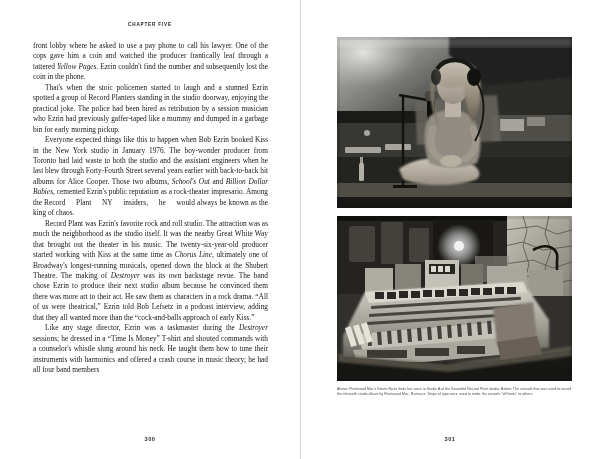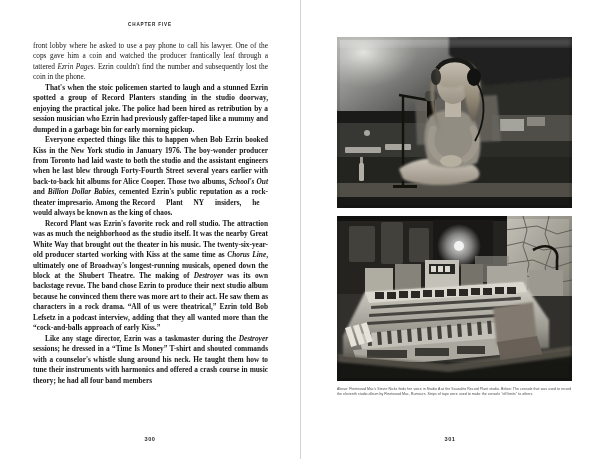--- a/index.html
+++ b/index.html
@@ -67,21 +67,20 @@
     margin: 0;
     font-size: 7.35px;
     line-height: 10.45px;
     text-align: justify;
     text-justify: inter-word;
     color: #161616;
     hyphens: none;
   }
   .body-col p + p {
     text-indent: 12px;
-    font-weight: bold;
   }
 
   .folio {
     position: absolute;
     bottom: 17px;
     left: 0;
     width: 300px;
     text-align: center;
     font-family: "Liberation Sans", sans-serif;
     font-size: 5.6px;
@@ -152,21 +151,21 @@
 
 <div class="spread">
 
   <div class="gutter"></div>
 
   <div class="page-left">
 
     <div class="running-head">CHAPTER FIVE</div>
 
     <div class="body-col">
-      <p>front lobby where he asked to use a pay phone to call his lawyer. One of the cops gave him a coin and watched the producer frantically leaf through a tattered <i>Ezrin Pages</i>. Ezrin couldn't find the number and subsequently lost the coin in the phone.</p>
+      <p>front lobby where he asked to use a pay phone to call his lawyer. One of the cops gave him a coin and watched the producer frantically leaf through a tattered <i>Yellow Pages</i>. Ezrin couldn't find the number and subsequently lost the coin in the phone.</p>
 
       <p>That's when the stoic policemen started to laugh and a stunned Ezrin spotted a group of Record Planters standing in the studio doorway, enjoying the practical joke. The police had been hired as retribution by a session musician who Ezrin had previously gaffer-taped like a mummy and dumped in a garbage bin for early morning pickup.</p>
 
       <p>Everyone expected things like this to happen when Bob Ezrin booked Kiss in the New York studio in January 1976. The boy-wonder producer from Toronto had laid waste to both the studio and the assistant engineers when he last blew through Forty-Fourth Street several years earlier with back-to-back hit albums for Alice Cooper. Those two albums, <i>School's Out</i> and <i>Billion Dollar Babies</i>, cemented Ezrin's public reputation as a rock-theater impresario. Among the Record&nbsp;&nbsp;&nbsp;&nbsp; Plant&nbsp;&nbsp;&nbsp;&nbsp; NY&nbsp;&nbsp;&nbsp;&nbsp; insiders,&nbsp;&nbsp;&nbsp;&nbsp; he&nbsp;&nbsp;&nbsp;&nbsp; would always be known as the king of chaos.</p>
 
       <p>Record Plant was Ezrin's favorite rock and roll studio. The attraction was as much the neighborhood as the studio itself. It was the nearby Great White Way that brought out the theater in his music. The twenty-six-year-old producer started working with Kiss at the same time as <i>Chorus Line</i>, ultimately one of Broadway's longest-running musicals, opened down the block at the Shubert Theatre. The making of <i>Destroyer</i> was its own backstage revue. The band chose Ezrin to produce their next studio album because he convinced them there was more art to their act. He saw them as characters in a rock drama. “All of us were theatrical,” Ezrin told Bob Lefsetz in a podcast interview, adding that they all wanted more than the “cock-and-balls approach of early Kiss.”</p>
 
       <p>Like any stage director, Ezrin was a taskmaster during the <i>Destroyer</i> sessions; he dressed in a “Time Is Money” T-shirt and shouted commands with a counselor's whistle slung around his neck. He taught them how to tune their instruments with harmonics and offered a crash course in music theory; he had all four band members</p>
     </div>
 

